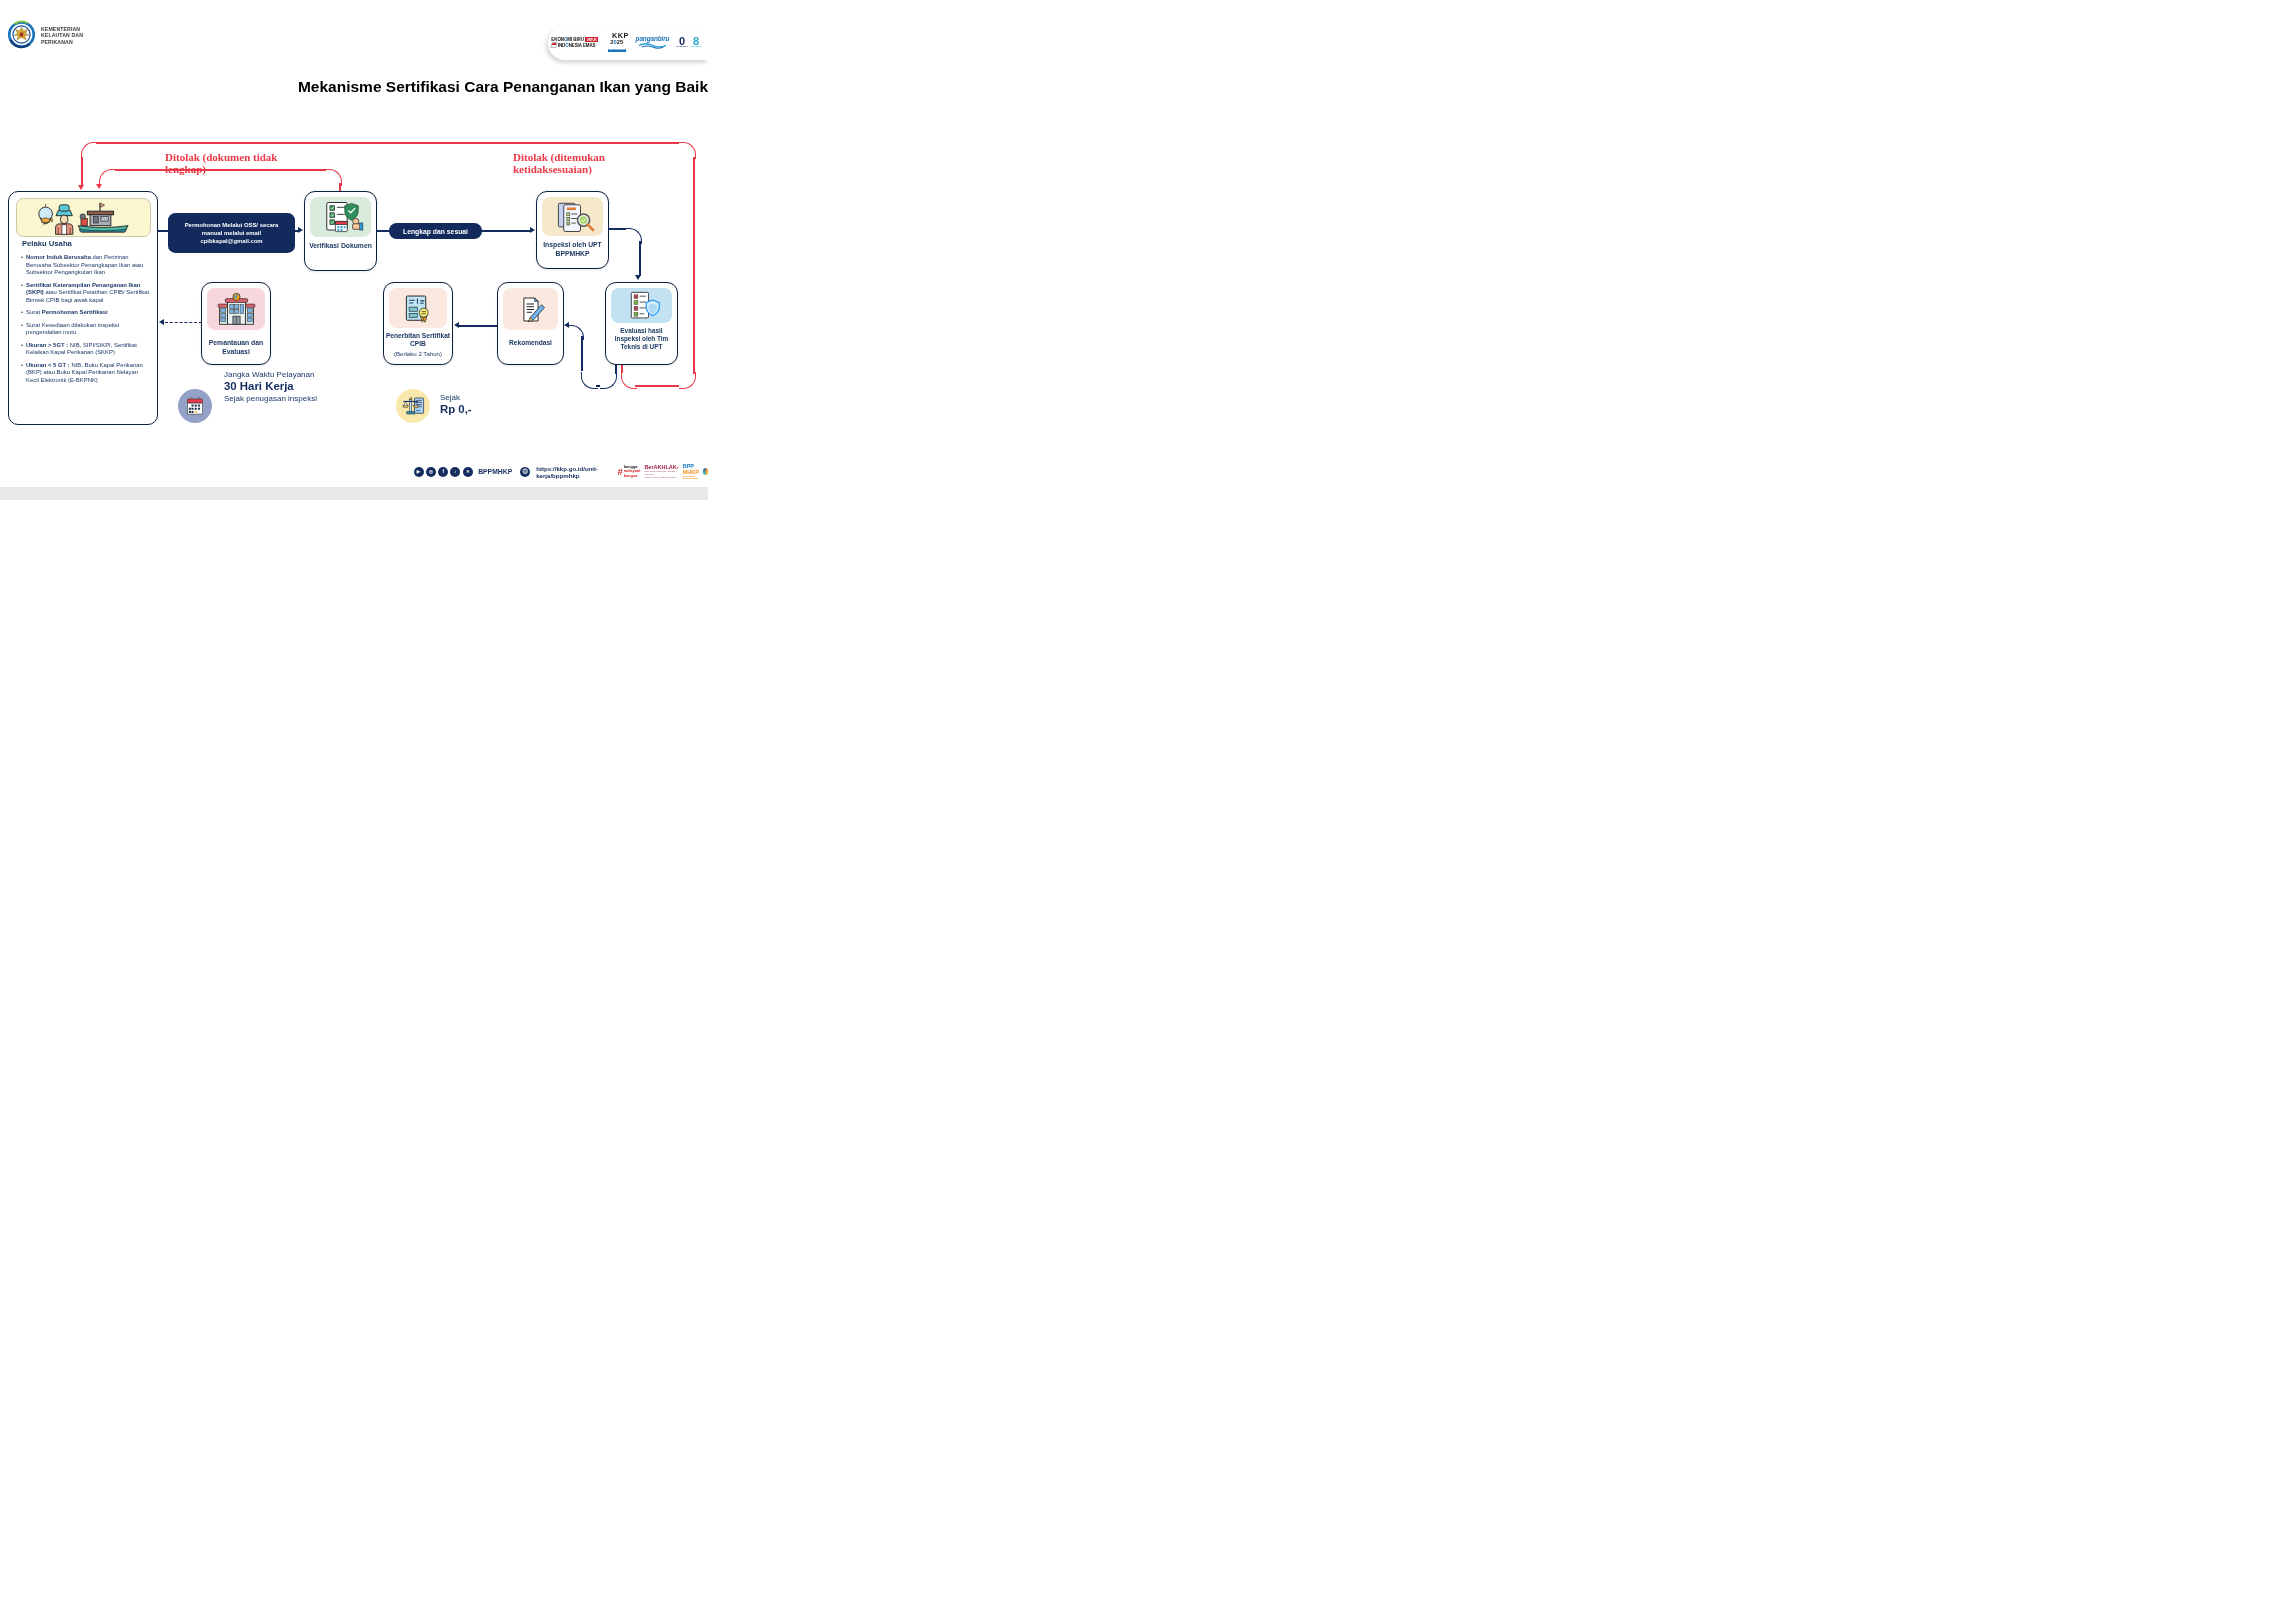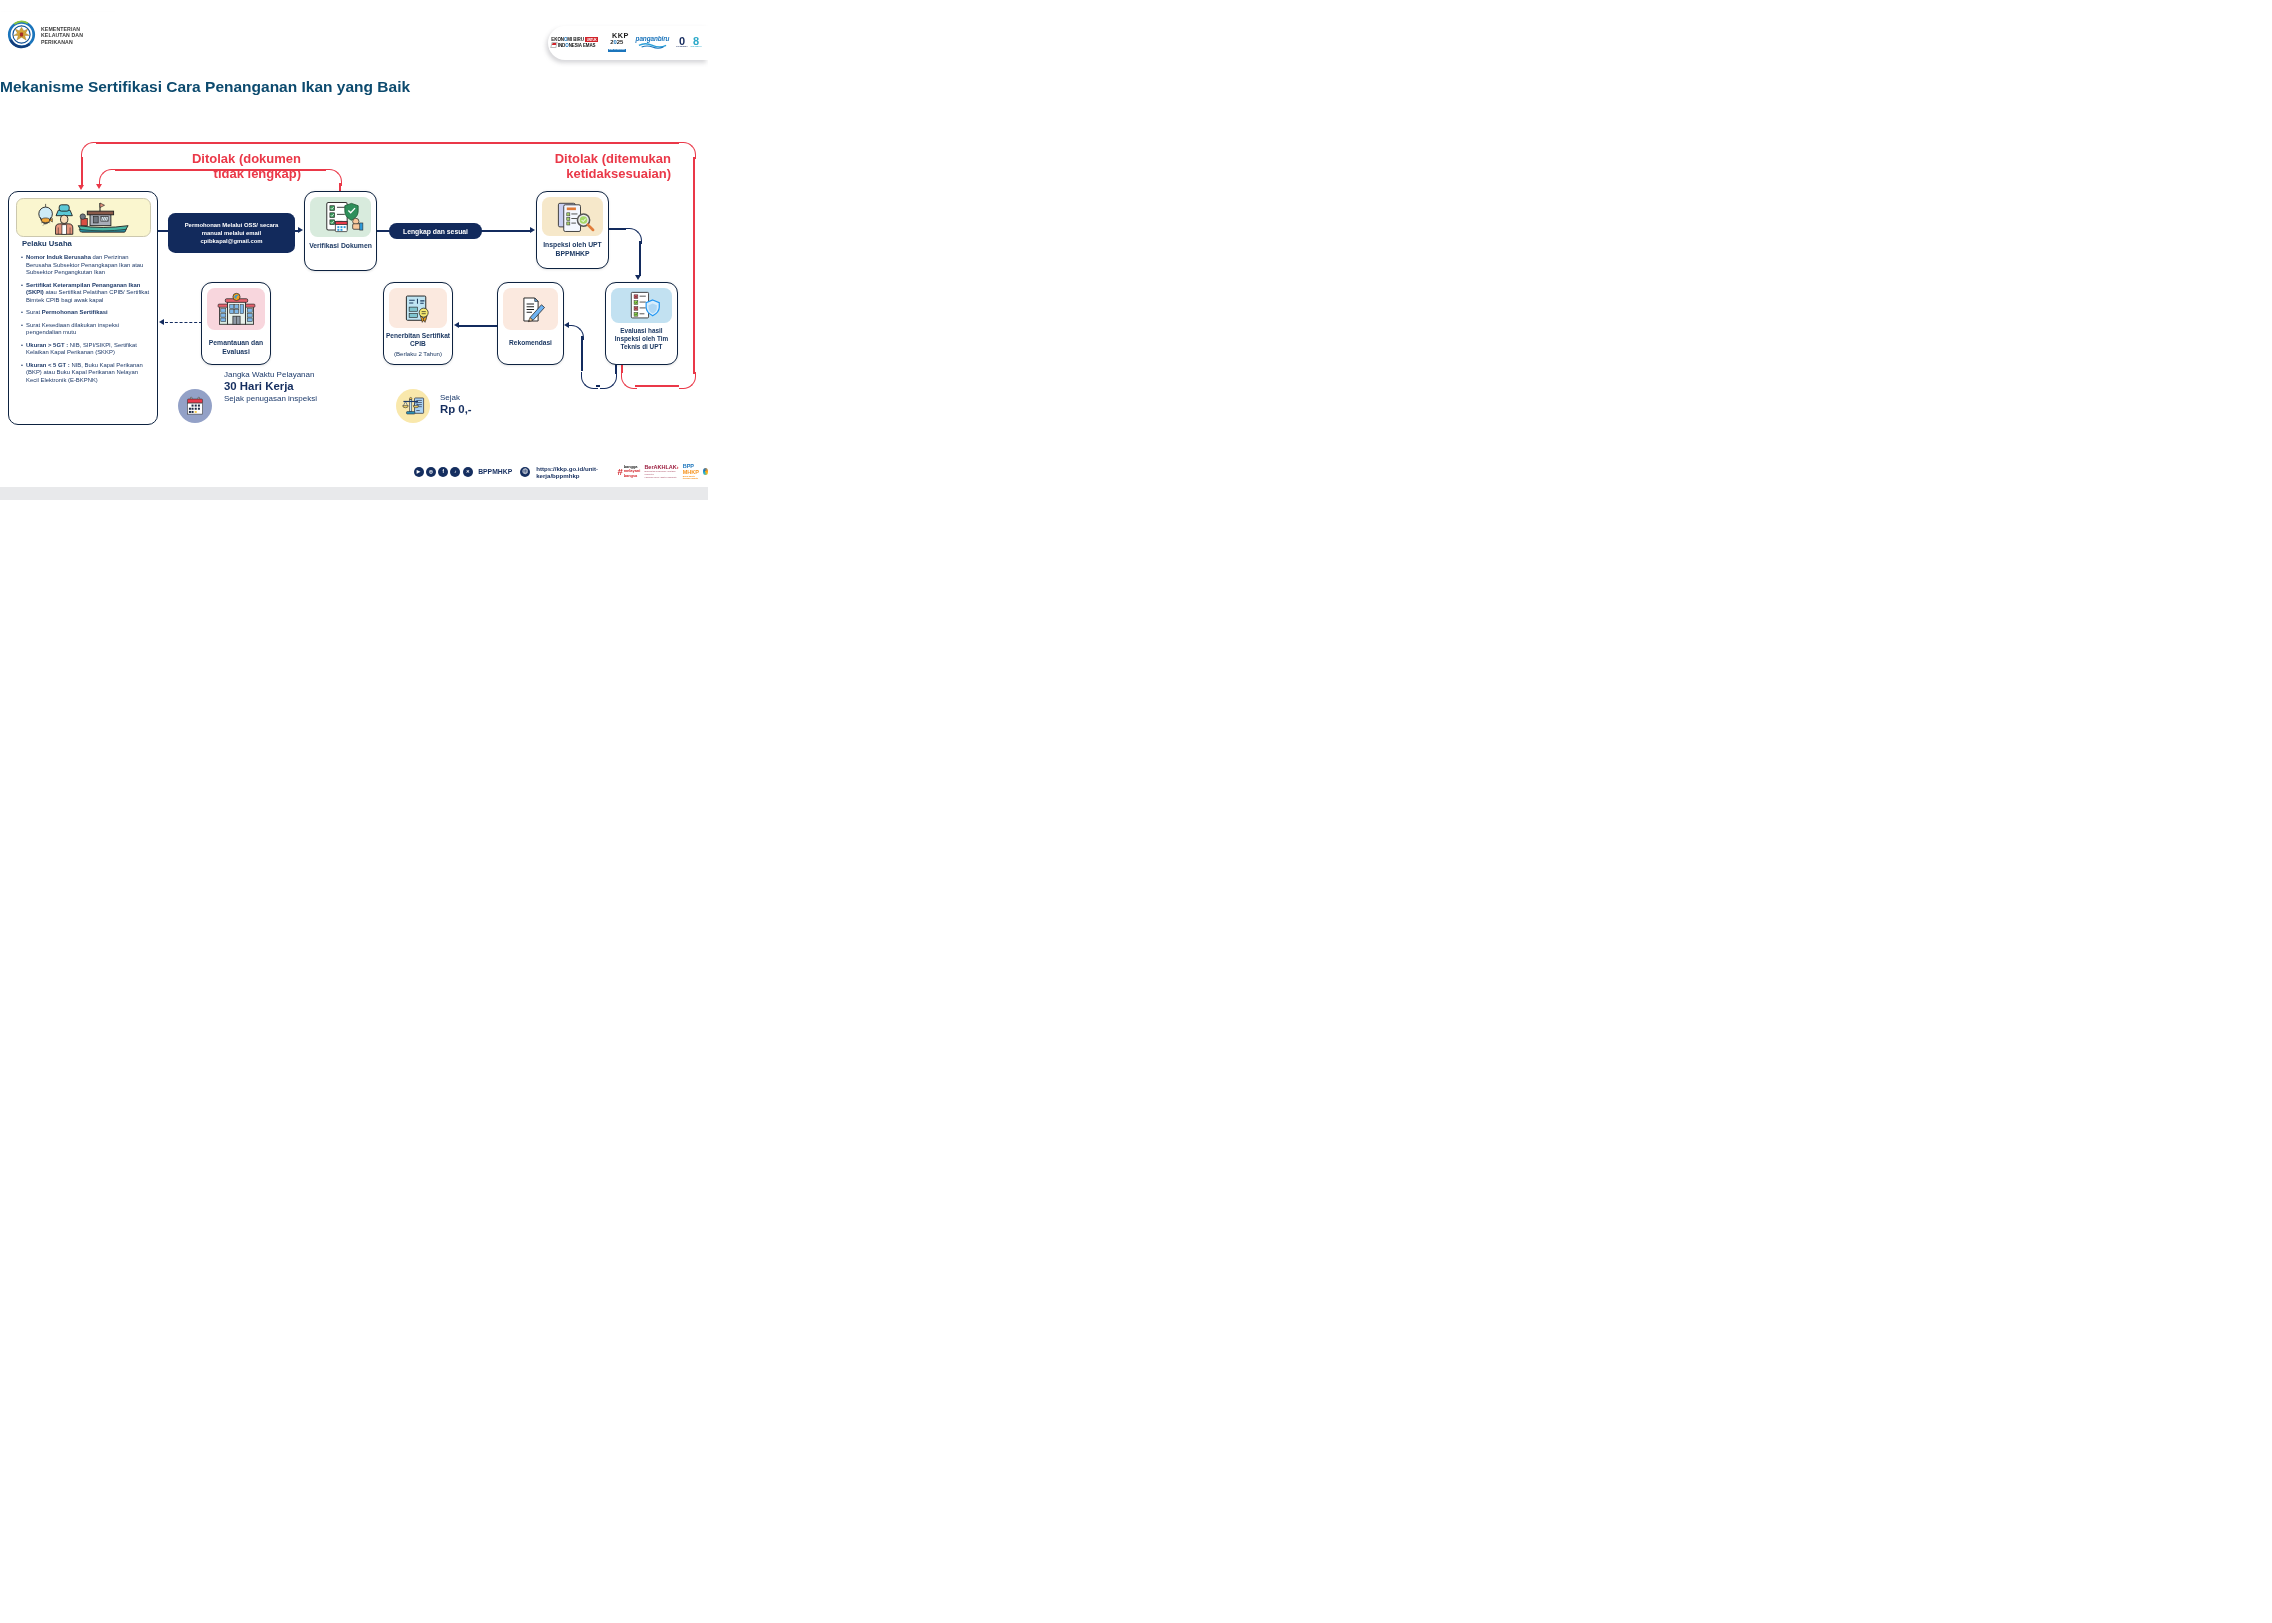--- a/index.html
+++ b/index.html
@@ -29,38 +29,38 @@
   .lg-kkp .tag{display:inline-block;background:#1B75BC;color:#fff;font-size:2px;padding:0.5px 0.9px;font-weight:bold;}
   .lg-pb{text-align:center;}
   .lg-pb .t{font-size:6.4px;font-weight:bold;font-style:italic;color:#1B75BC;letter-spacing:-0.1px;}
   .lg-08{display:flex;gap:2.7px;align-items:flex-start;}
   .lg-08 .col{text-align:center;line-height:.8;}
   .lg-08 .d0{font-size:11px;font-weight:bold;color:#152A5E;}
   .lg-08 .d8{font-size:11px;font-weight:bold;color:#2BA9C9;}
   .lg-08 .lab{font-size:2.3px;font-weight:bold;letter-spacing:0.1px;}
   .lg-08 .l0{color:#152A5E;} .lg-08 .l8{color:#2BA9C9;}
   
-  .title{position:absolute;left:0;right:0;top:76px;text-align:left;color:#0c4a6e;
+  .title{position:absolute;left:0;right:0;top:76px;text-align:right;color:#000000;
     font-size:15.5px;font-weight:bold;line-height:1.38;z-index:4;}
   
   .ln{position:absolute;background:var(--navy);z-index:1;}
   .lnr{background:var(--red);}
   .dash{background:none;border-top:1.8px dashed var(--navy);height:0 !important;}
   .crn{position:absolute;border:0 solid var(--navy);background:transparent;z-index:1;}
   .crn.red{border-color:var(--red);}
   .tl{border-top-width:1.8px;border-left-width:1.8px;border-top-left-radius:12.7px;}
   .tr{border-top-width:1.8px;border-right-width:1.8px;border-top-right-radius:12.7px;}
   .bl{border-bottom-width:1.8px;border-left-width:1.8px;border-bottom-left-radius:12.7px;}
   .br{border-bottom-width:1.8px;border-right-width:1.8px;border-bottom-right-radius:12.7px;}
   .arr{position:absolute;width:0;height:0;z-index:2;}
   .arrR{border-top:3.6px solid transparent;border-bottom:3.6px solid transparent;border-left:5.9px solid var(--navy);}
   .arrL{border-top:3.6px solid transparent;border-bottom:3.6px solid transparent;border-right:5.9px solid var(--navy);}
   .arrD{border-left:3.6px solid transparent;border-right:3.6px solid transparent;border-top:5.9px solid var(--navy);}
   .arrD.red{border-top-color:var(--red);}
-  .reject{position:absolute;color:var(--red);font-size:13px;font-weight:bold;z-index:3;text-align:right;}
+  .reject{position:absolute;color:var(--red);font-size:11px;font-weight:bold;z-index:3;text-align:left;font-family:Liberation Serif, serif;}
   
   .navybox{position:absolute;background:#122A5C;border-radius:7.3px;color:#fff;display:flex;
     align-items:center;justify-content:center;text-align:center;font-size:5.9px;font-weight:bold;
     line-height:1.4;padding:3.6px 8.2px;box-sizing:border-box;z-index:2;}
   .pill{position:absolute;background:#122A5C;border-radius:7.7px;color:#fff;display:flex;
     align-items:center;justify-content:center;font-size:6.8px;font-weight:bold;z-index:3;}
   .node{position:absolute;background:#fff;border:1.8px solid var(--navy-deep);border-radius:11px;
     box-sizing:border-box;z-index:2;box-shadow:0 0.9px 2.3px rgba(0,0,0,.10);}
   .node .ic{position:absolute;left:5px;right:5px;top:5px;border-radius:7.7px;
     display:flex;align-items:center;justify-content:center;}

